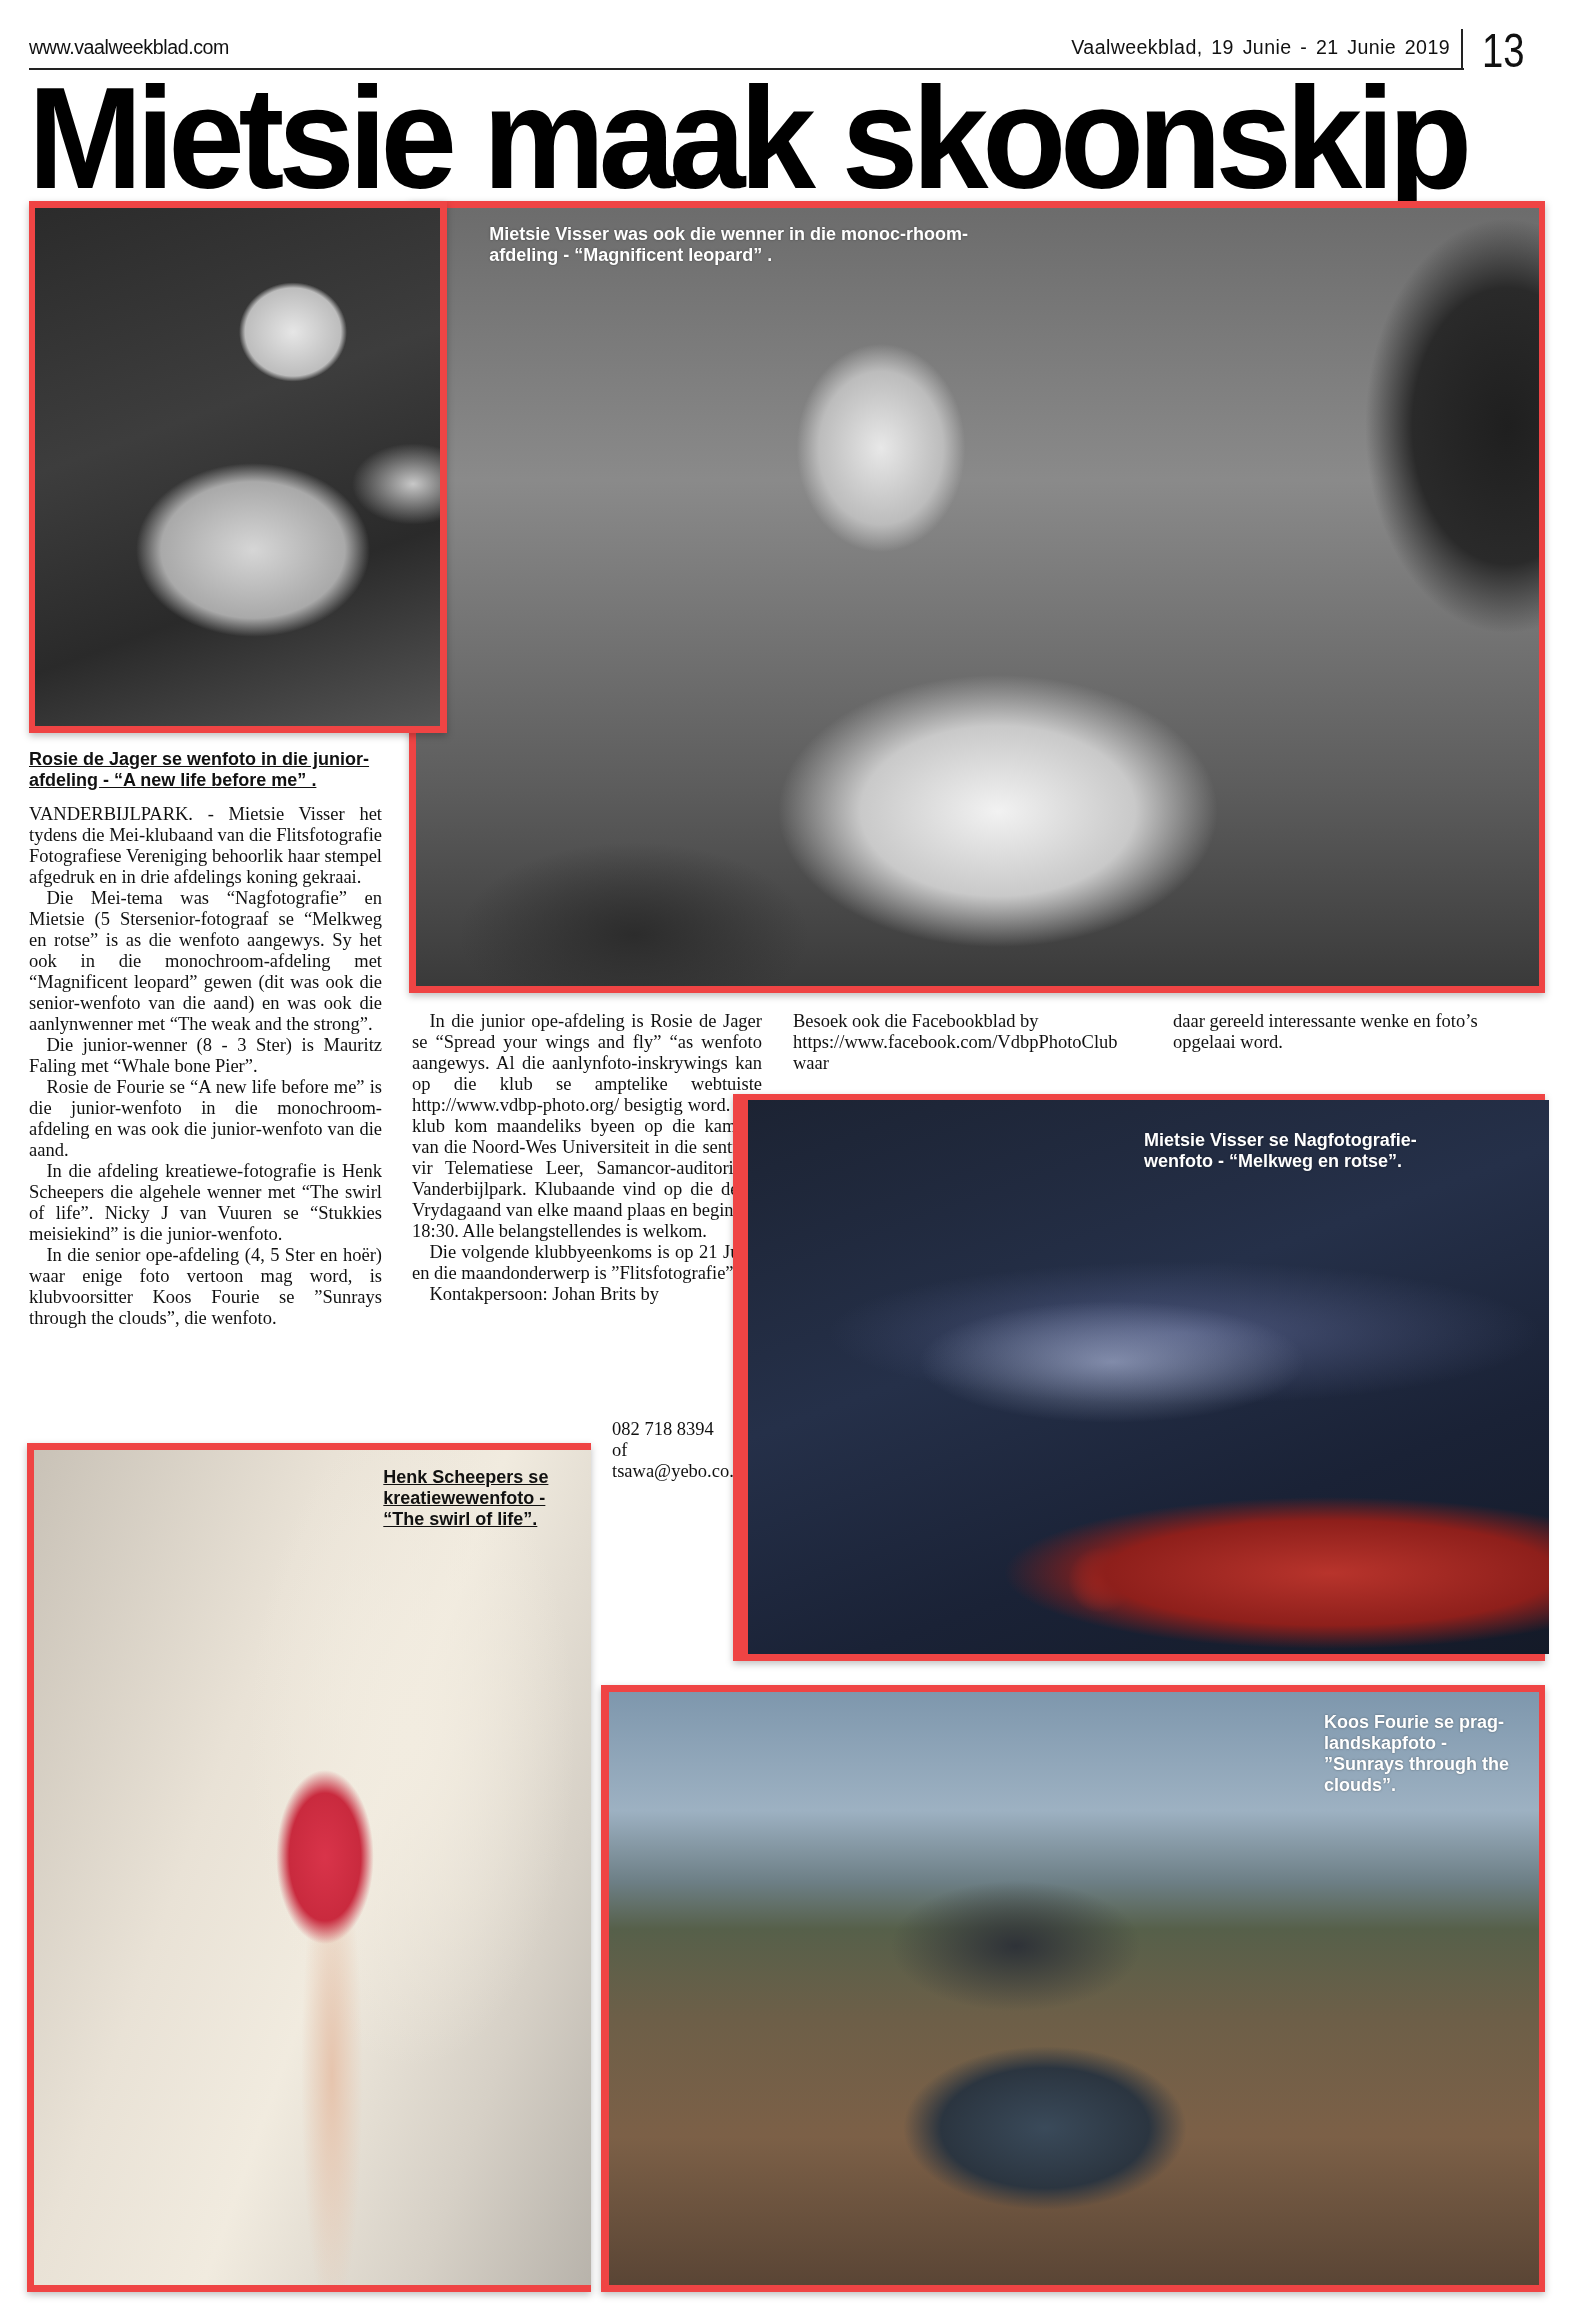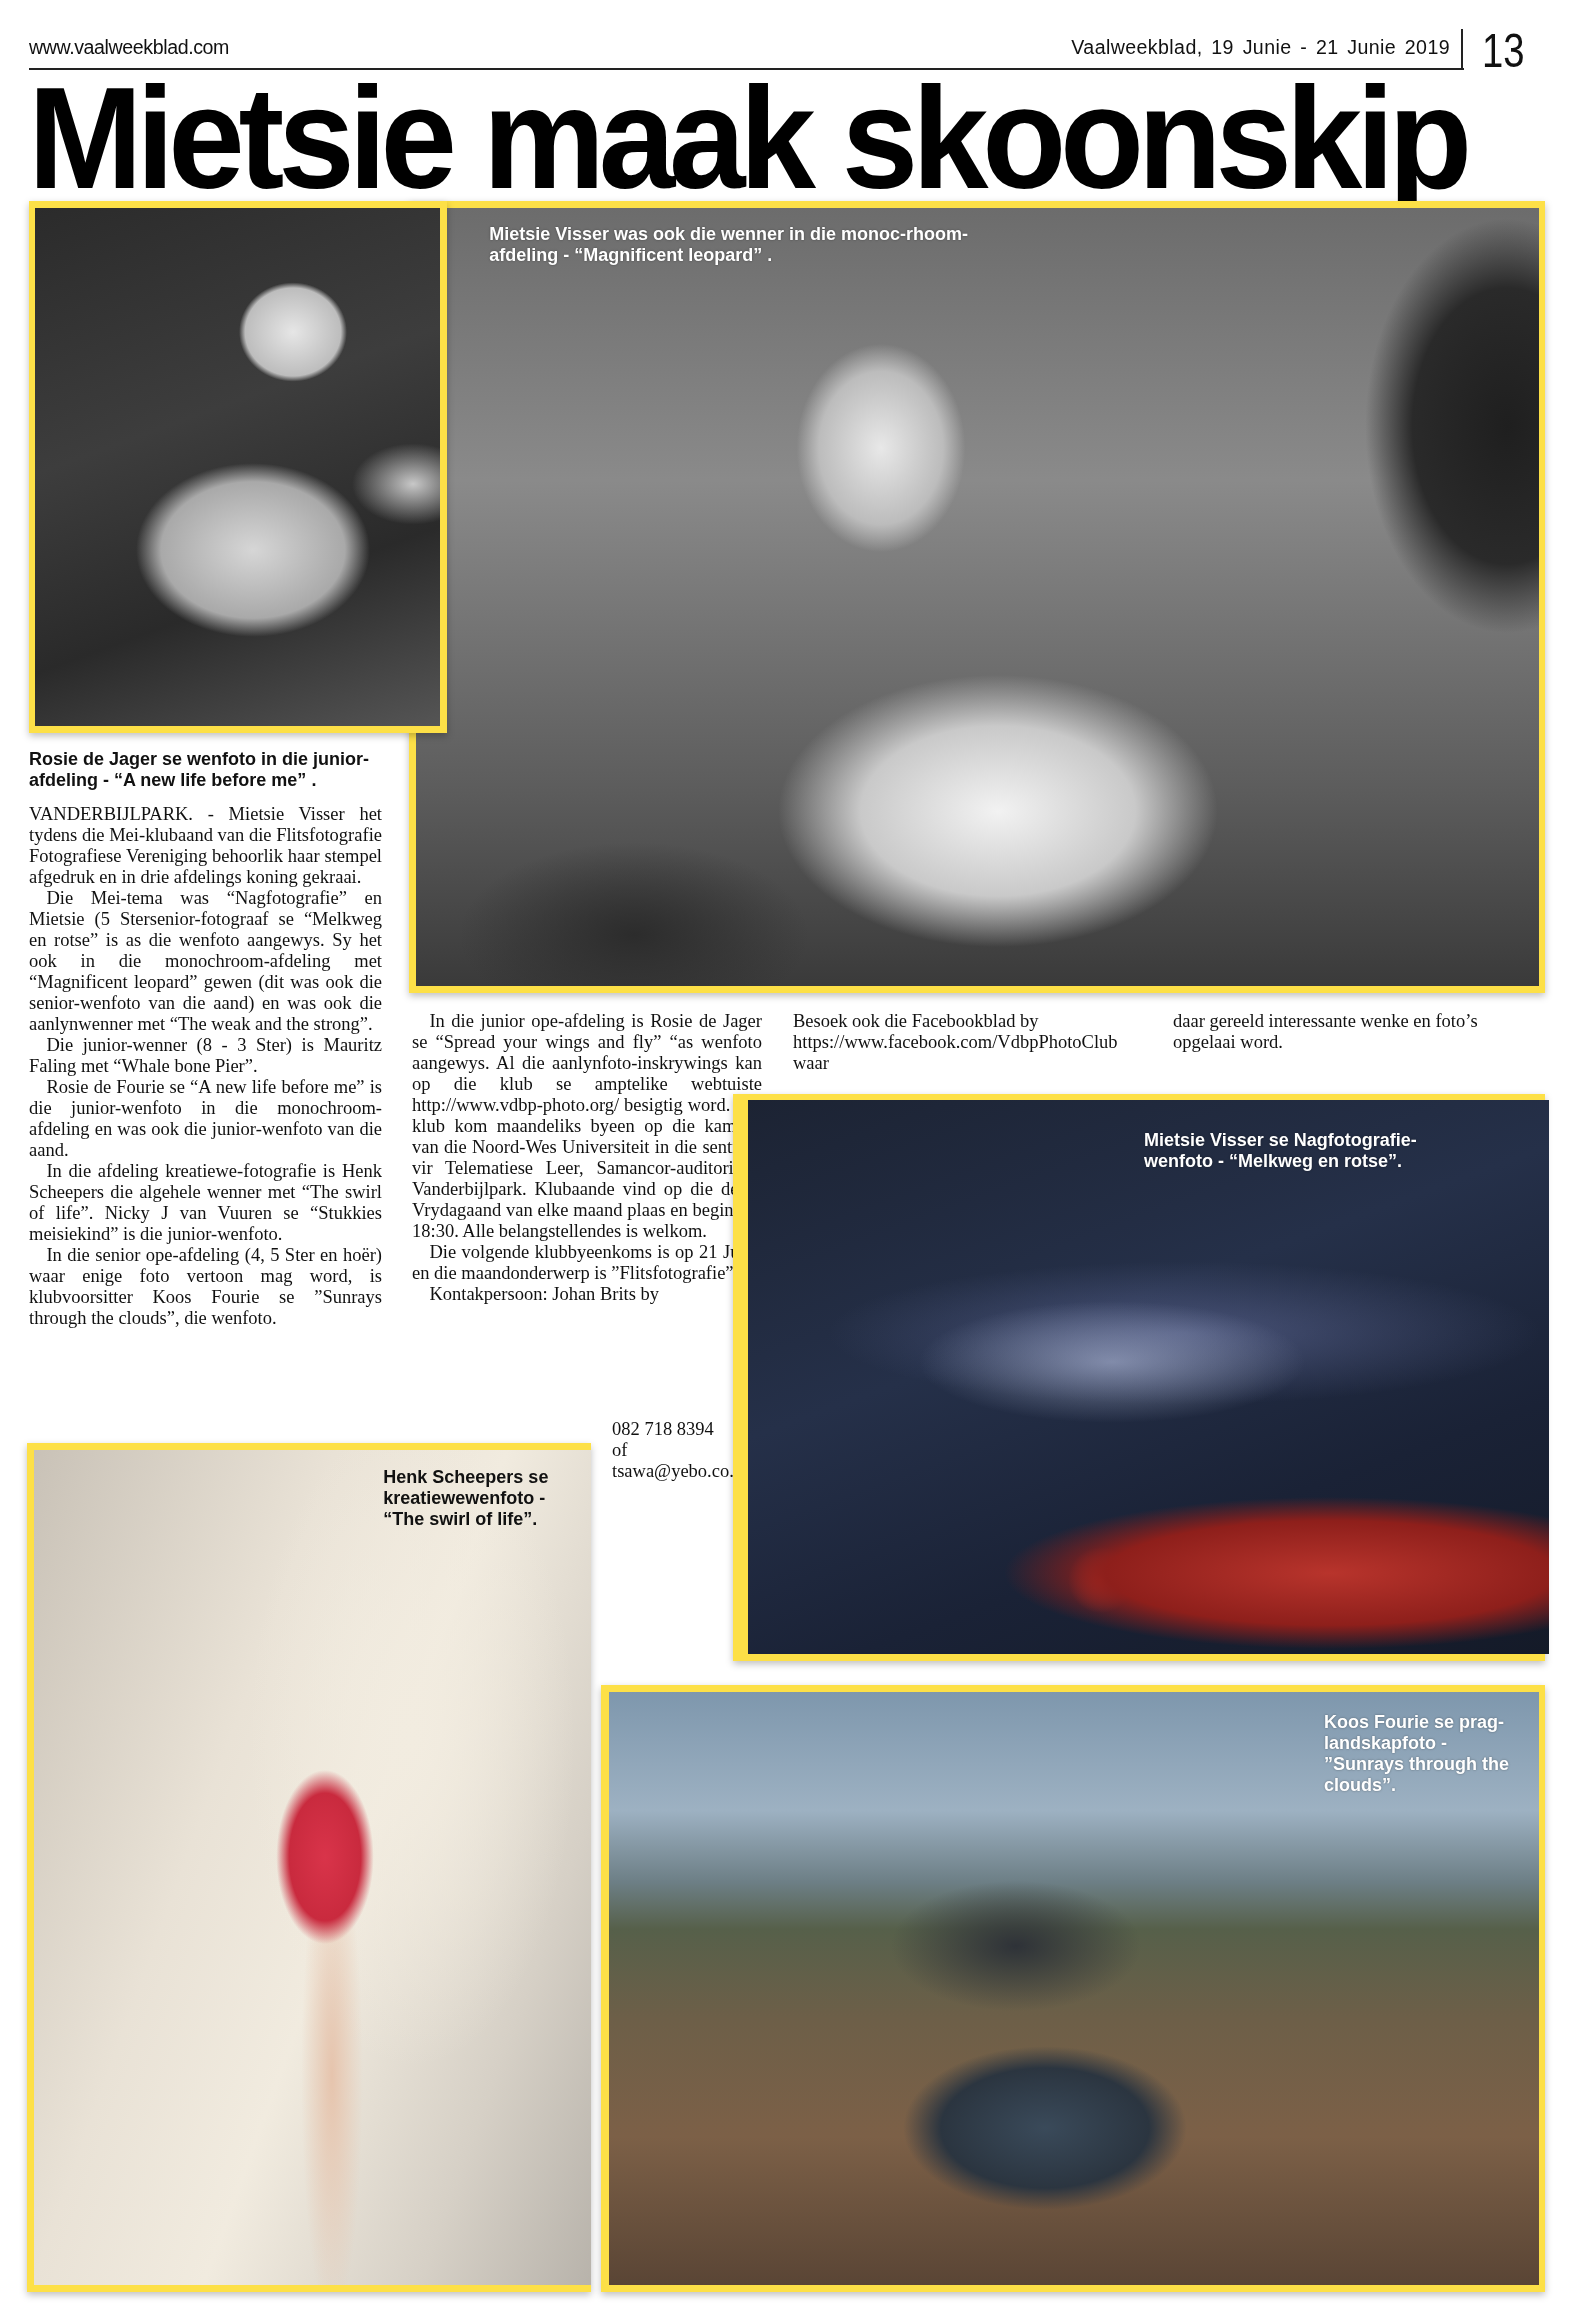--- a/index.html
+++ b/index.html
@@ -5,21 +5,21 @@
   html, body { margin:0; padding:0; background:#ffffff; }
   body { width:1574px; height:2319px; position:relative; overflow:hidden; color:#111; }
   .abs { position:absolute; }
   .hdr-url { left:29px; top:36px; font-family:"Liberation Sans", sans-serif; font-size:19.6px; letter-spacing:-0.4px; color:#111; }
   .hdr-date { right:124px; top:36px; font-family:"Liberation Sans", sans-serif; font-size:19.6px; letter-spacing:0.4px; color:#111; word-spacing:2.9px; }
   .hdr-rule { left:29px; top:68px; width:1435px; height:1.5px; background:#222; }
   .hdr-vrule { left:1461px; top:29px; width:1.5px; height:41px; background:#222; }
   .hdr-page { left:1482px; top:26px; font-family:"Liberation Sans", sans-serif; font-size:49px; transform:scaleX(0.78); transform-origin:left top; color:#111; line-height:1; }
   .headline { left:28px; top:67px; font-family:"Liberation Sans", sans-serif; font-weight:bold; font-size:144px; letter-spacing:-6.5px; line-height:1; color:#000; transform:scaleX(0.955); transform-origin:left top; white-space:nowrap; }
 
-  .frame { background:#fde047; box-shadow:0 2.9px 7.3px rgba(0,0,0,0.25); }
+  .frame { background:#ef4444; box-shadow:0 2.9px 7.3px rgba(0,0,0,0.25); }
   .photo { overflow:hidden; }
 
   .photo-baby { background:
       radial-gradient(ellipse 87px 80px at 258px 124px, #e6e6e6 0%, #bdbdbd 55%, transparent 62%),
       radial-gradient(ellipse 167px 124px at 218px 342px, #d6d6d6 0%, #a9a9a9 55%, transparent 70%),
       radial-gradient(ellipse 87px 58px at 378px 276px, #c8c8c8 0%, transparent 70%),
       linear-gradient(160deg, #2b2b2b 0%, #3d3d3d 40%, #2a2a2a 70%, #555 100%); }
   .photo-leopard { background:
       radial-gradient(ellipse 124px 153px at 465px 240px, #e8e8e8 0%, #bcbcbc 50%, transparent 68%),
       radial-gradient(ellipse 305px 189px at 582px 603px, #f2f2f2 0%, #c9c9c9 45%, transparent 72%),
@@ -37,21 +37,21 @@
       radial-gradient(ellipse 65px 116px at 291px 407px, #d9344a 0%, #c92a3e 55%, transparent 75%),
       radial-gradient(ellipse 44px 349px at 298px 625px, #e6c4ad 0%, transparent 70%),
       radial-gradient(ellipse 218px 436px at 378px 291px, #f2ece0 0%, transparent 75%),
       linear-gradient(110deg, #c9c2b7 0%, #e9e2d6 35%, #f1ebdf 55%, #d6d0c6 80%, #b8b3ab 100%); padding-left: 7px; }
   .photo-landscape { background:
       radial-gradient(ellipse 189px 109px at 436px 436px, #3a4a5a 0%, #2b3540 55%, transparent 75%),
       radial-gradient(ellipse 167px 87px at 407px 254px, #2e3238 0%, transparent 75%),
       linear-gradient(180deg, #7e97ad 0%, #9db1c2 20%, #6d7f86 32%, #56604a 40%, #6d5f48 55%, #7c6047 75%, #5a4535 100%); }
 
   .cap-white { font-family:"Liberation Sans", sans-serif; font-weight:bold; color:#fff; font-size:18px; line-height:21px; text-shadow:0 0 2.2px rgba(0,0,0,0.4); }
-  .cap-black { font-family:"Liberation Sans", sans-serif; font-weight:bold; color:#111; font-size:18px; line-height:21px; }
+  .cap-black { font-family:"Liberation Sans", sans-serif; font-weight:bold; color:#111; font-size:18px; line-height:21px;text-decoration:underline; }
 
   .body-col { font-family:"Liberation Serif", serif; font-size:18.5px; line-height:21px; color:#111; text-align:justify; }
   .body-col p { margin:0; text-indent:17.4px; }
   .body-col p.first { text-indent:0; }
   .narrow { font-family:"Liberation Serif", serif; font-size:18.5px; line-height:21px; color:#111; }
 </style>
 </head>
 <body>
 
 <div class="abs hdr-url">www.vaalweekblad.com</div>

